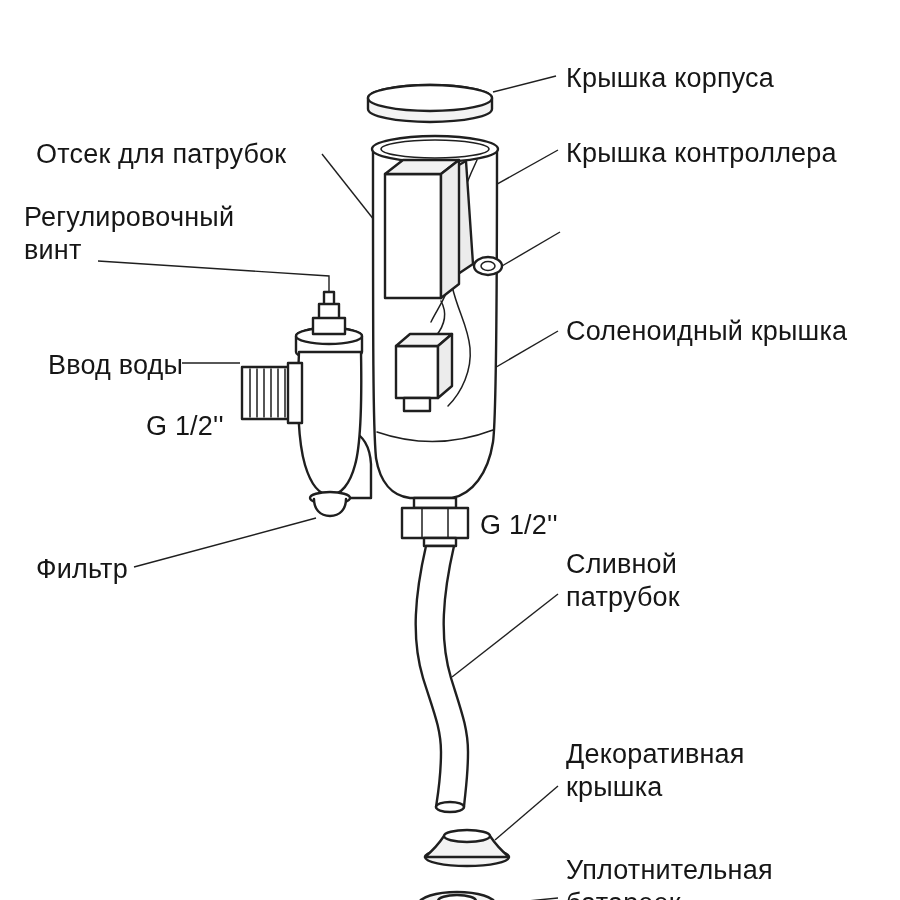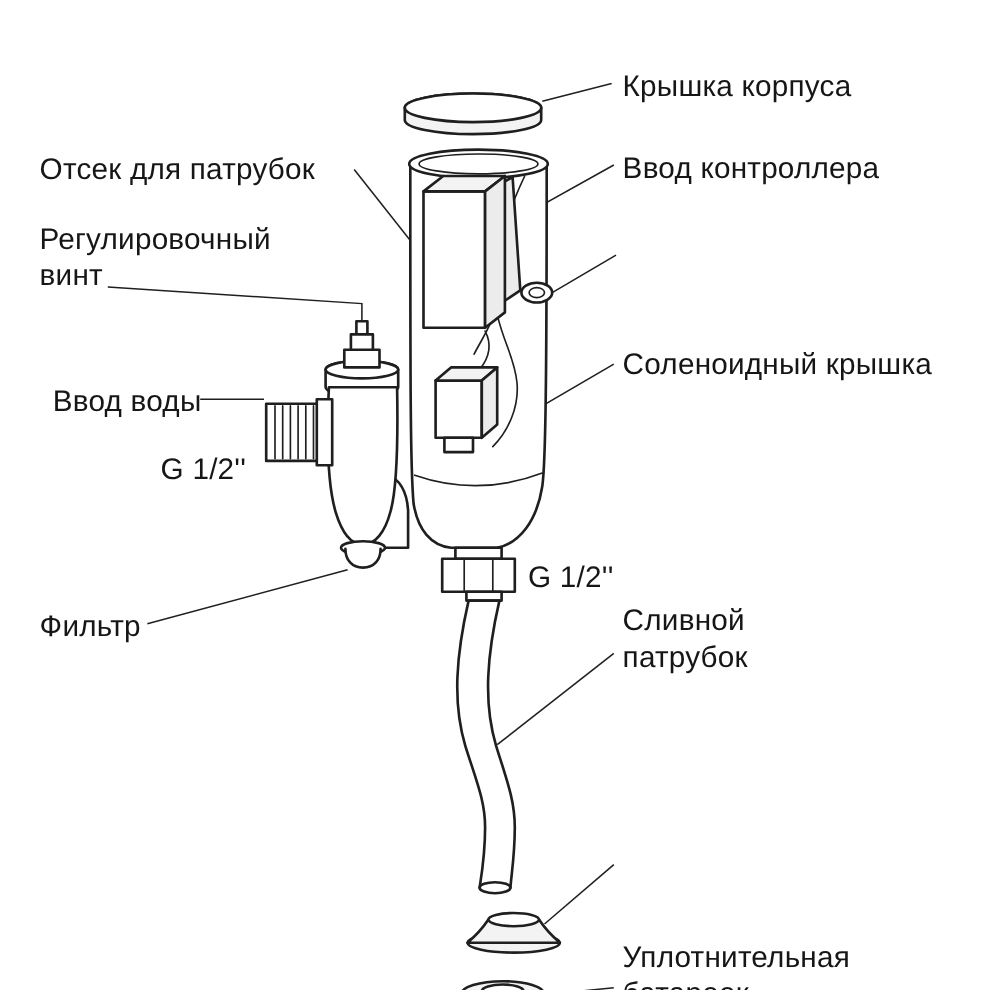--- a/index.html
+++ b/index.html
@@ -113,27 +113,29 @@
       <g>
         <path class="part" d="M434,860 L434,869 C434,877 444,882 457,882 C470,882 480,877 480,869 L480,860 Z"></path>
         <ellipse class="part shade2" cx="457" cy="858" rx="38" ry="12"></ellipse>
         <ellipse class="part" stroke-width="1.8" cx="457" cy="855" rx="19" ry="6"></ellipse>
       </g>
 
     </g>
   </svg>
 
   <div class="lbl" style="left:566px;top:16px">Крышка корпуса</div>
-  <div class="lbl" style="left:566px;top:91px">Ввод контроллера</div>
+  <div class="lbl" style="left:566px;top:91px">Крышка контроллера</div>
   <div class="lbl" style="left:566px;top:269px">Соленоидный крышка</div>
   <div class="lbl" style="left:36px;top:92px">Отсек для патрубок</div>
-  <div class="lbl" style="left:36px;top:155px">Регулировочный
+  <div class="lbl" style="left:24px;top:155px">Регулировочный
 винт</div>
   <div class="lbl" style="left:48px;top:303px">Ввод воды</div>
   <div class="lbl" style="left:146px;top:364px">G 1/2''</div>
   <div class="lbl" style="left:36px;top:507px">Фильтр</div>
   <div class="lbl" style="left:480px;top:463px">G 1/2''</div>
   <div class="lbl" style="left:566px;top:502px">Сливной
 патрубок</div>
+  <div class="lbl" style="left:566px;top:692px">Декоративная
+крышка</div>
   <div class="lbl" style="left:566px;top:808px">Уплотнительная
 батареек</div>
 
 </div>
 
 </body></html>

